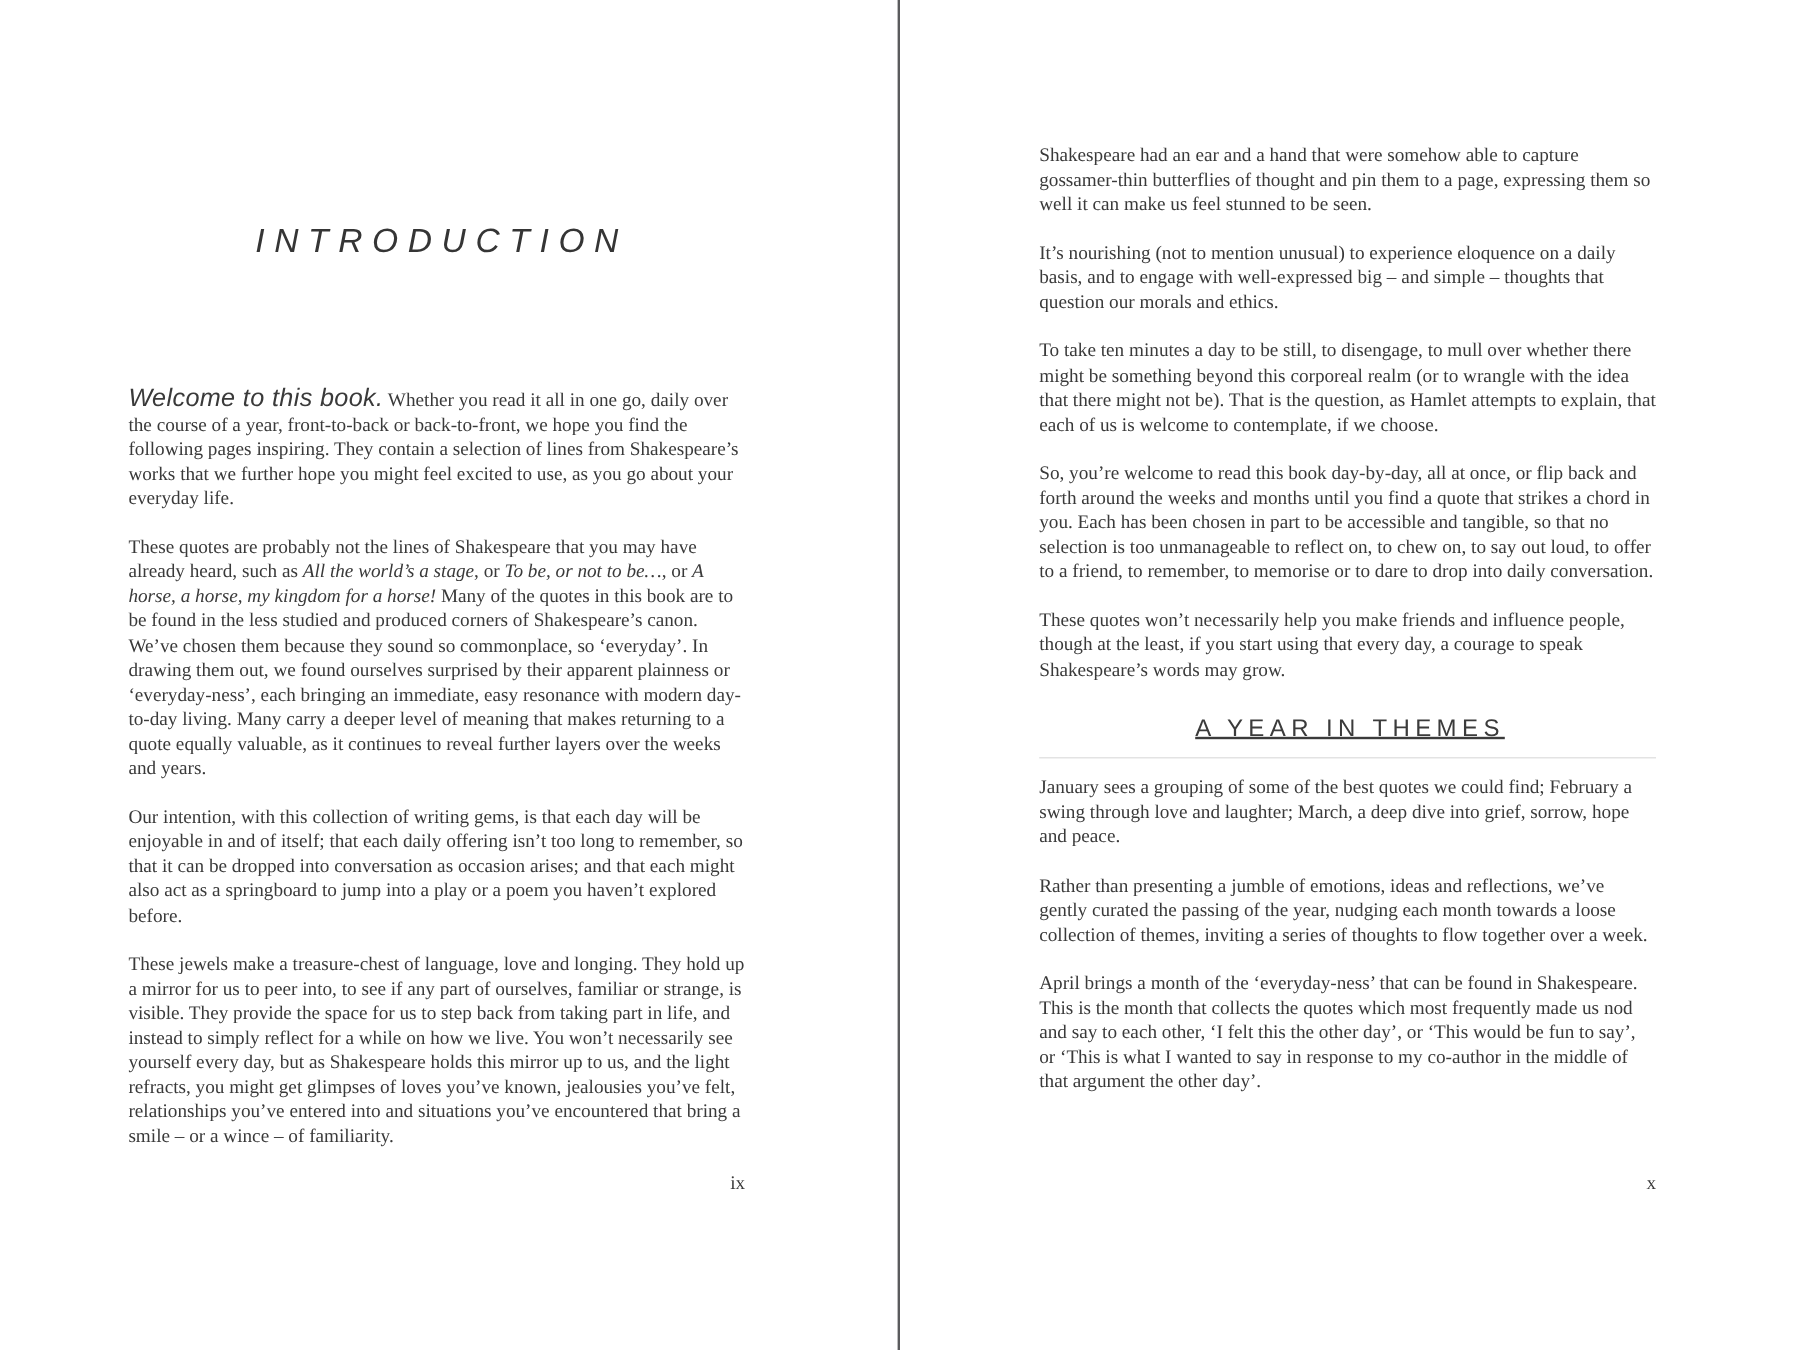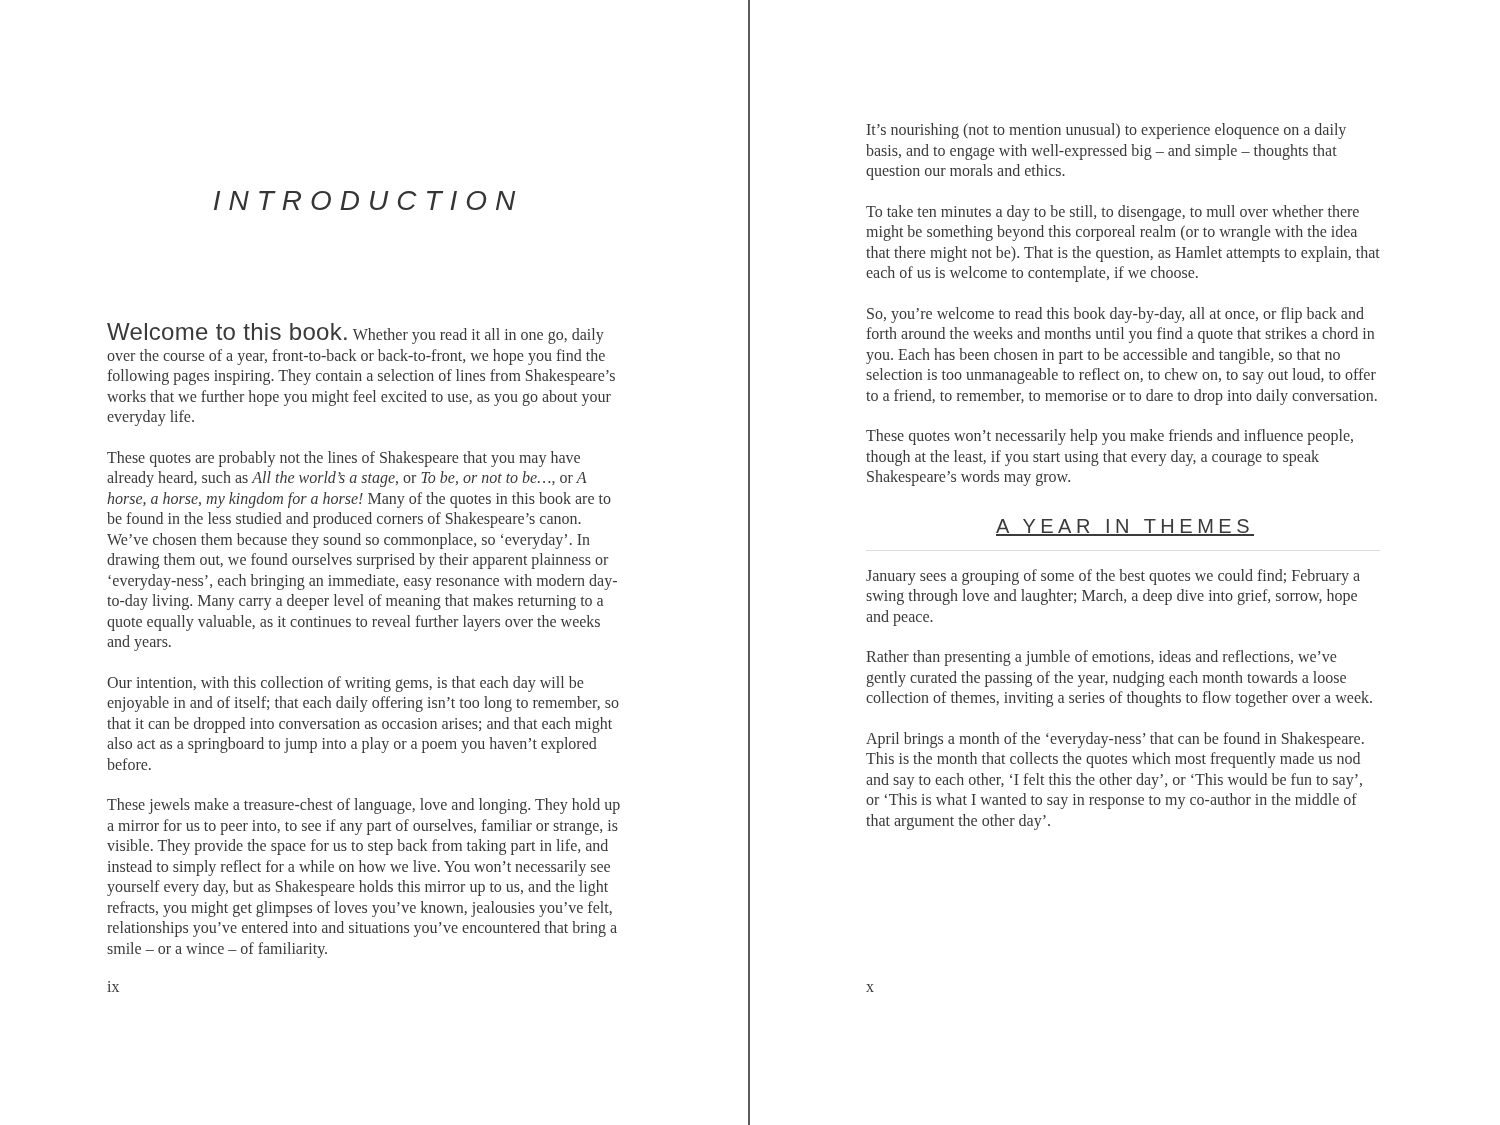--- a/index.html
+++ b/index.html
@@ -62,23 +62,24 @@
   .body-flow p {
     margin: 0 0 20px 0;
     font-size: 16px;
     line-height: 20.5px;
     color: #3a3a3a;
   }
   .body-flow p:last-child { margin-bottom: 0; }
   .seg-lead {
     font-family: "Liberation Sans", sans-serif;
     font-weight: 300;
-    font-size: 24px;
+    font-size: 21px;
     letter-spacing: 0.3px;
     color: #3a3a3a;
+    font-style: italic;
   }
   .seg-italic { font-style: italic; }
 
   h2.section-heading {
     margin: 27px 0 0 0;
     text-align: center;
     font-family: "Liberation Sans", sans-serif;
     font-weight: 400;
     font-size: 20px;
     letter-spacing: 4.5px;
@@ -90,21 +91,21 @@
     border: none;
     border-top: 1px solid #dcdcdc;
     margin: 12px 0 15px 0;
     height: 0;
   }
   .page-number {
     position: absolute;
     top: 978px;
     left: 0;
     width: 100%;
-    text-align: left;
+    text-align: right;
     font-size: 16px;
     color: #3a3a3a;
   }
 </style>
 </head>
 <body>
 
 <div class="spread">
 
   <div class="page page-left">
@@ -116,20 +117,21 @@
         <p><span>These jewels make a treasure-chest of language, love and longing. They hold up a mirror for us to peer into, to see if any part of ourselves, familiar or strange, is visible. They provide the space for us to step back from taking part in life, and instead to simply reflect for a while on how we live. You won’t necessarily see yourself every day, but as Shakespeare holds this mirror up to us, and the light refracts, you might get glimpses of loves you’ve known, jealousies you’ve felt, relationships you’ve entered into and situations you’ve encountered that bring a smile – or a wince – of familiarity.</span></p>
       </div>
     <div class="page-number">ix</div>
   </div>
 
   <div class="divider"></div>
 
   <div class="page page-right">
     <div class="right-body body-flow">
       <div class="body-flow">
+          <p><span>Shakespeare had an ear and a hand that were somehow able to capture gossamer-thin butterflies of thought and pin them to a page, expressing them so well it can make us feel stunned to be seen.</span></p>
           <p><span>It’s nourishing (not to mention unusual) to experience eloquence on a daily basis, and to engage with well-expressed big – and simple – thoughts that question our morals and ethics.</span></p>
           <p><span>To take ten minutes a day to be still, to disengage, to mull over whether there might be something beyond this corporeal realm (or to wrangle with the idea that there might not be). That is the question, as Hamlet attempts to explain, that each of us is welcome to contemplate, if we choose.</span></p>
           <p><span>So, you’re welcome to read this book day-by-day, all at once, or flip back and forth around the weeks and months until you find a quote that strikes a chord in you. Each has been chosen in part to be accessible and tangible, so that no selection is too unmanageable to reflect on, to chew on, to say out loud, to offer to a friend, to remember, to memorise or to dare to drop into daily conversation.</span></p>
           <p><span>These quotes won’t necessarily help you make friends and influence people, though at the least, if you start using that every day, a courage to speak Shakespeare’s words may grow.</span></p>
         </div>
       <h2 class="section-heading">A YEAR IN THEMES</h2>
       <hr class="section-rule">
       <div class="body-flow">
           <p><span>January sees a grouping of some of the best quotes we could find; February a swing through love and laughter; March, a deep dive into grief, sorrow, hope and peace.</span></p>
           <p><span>Rather than presenting a jumble of emotions, ideas and reflections, we’ve gently curated the passing of the year, nudging each month towards a loose collection of themes, inviting a series of thoughts to flow together over a week.</span></p>

